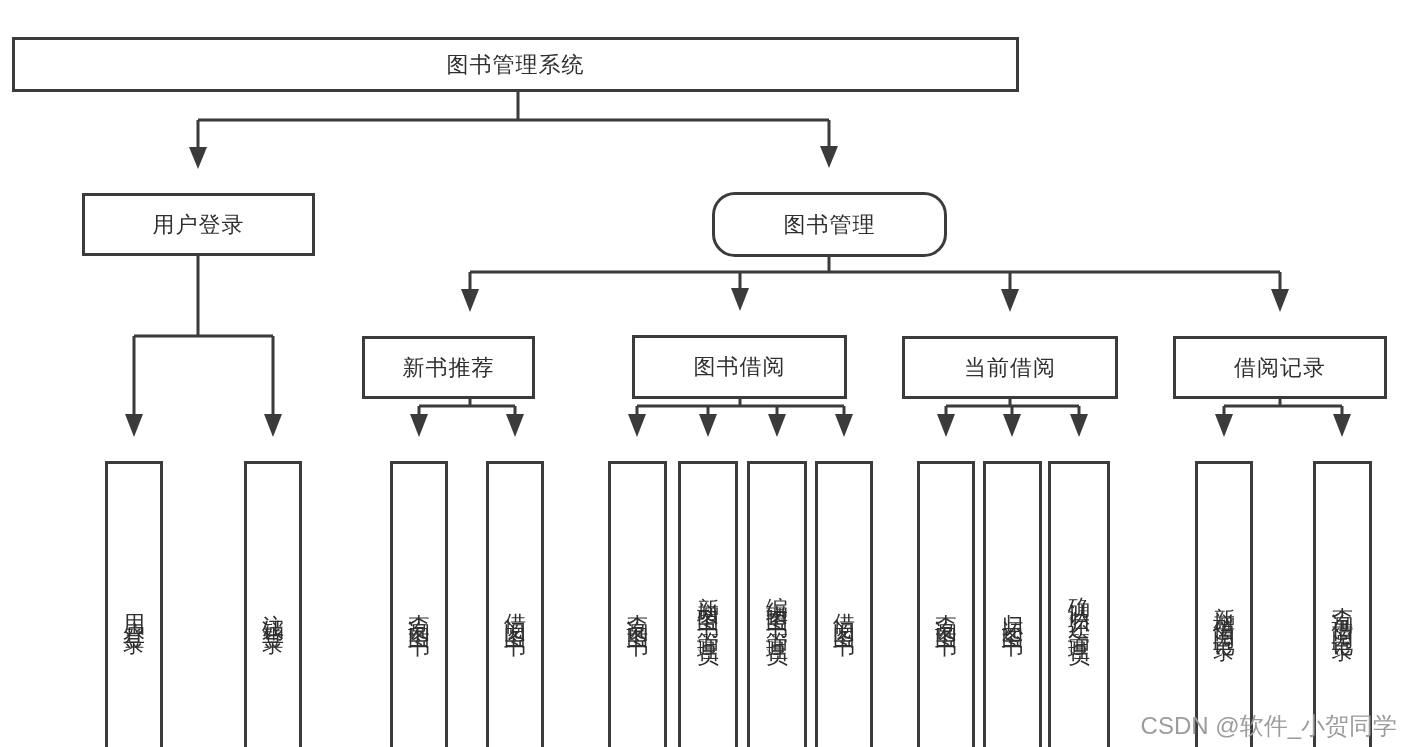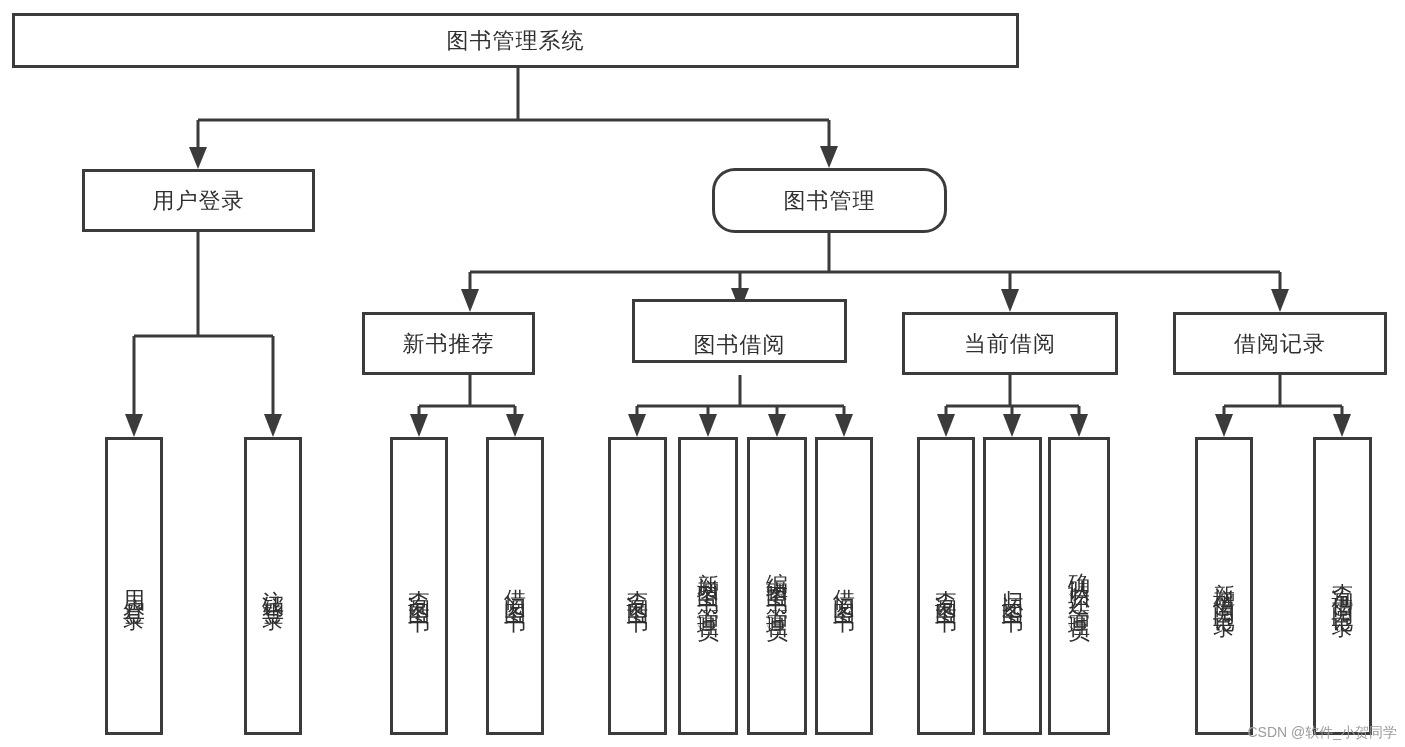--- a/index.html
+++ b/index.html
@@ -19,40 +19,41 @@
   }
   .node {
     position: absolute;
     box-sizing: border-box;
     background: #ffffff;
     border: 3px solid #3b3b3b;
     display: flex;
     align-items: center;
     justify-content: center;
     z-index: 1;
+    margin-top: 24px;
   }
   .hlabel {
     font-size: 22px;
     color: #2f2f2f;
     letter-spacing: 1px;
     white-space: nowrap;
   }
   .vlabel {
     writing-mode: vertical-rl;
     text-orientation: mixed;
     font-size: 22px;
     letter-spacing: 7px;
     color: #2f2f2f;
     line-height: 1;
   }
   .watermark {
     position: absolute;
     right: 8px;
     bottom: 5px;
-    font-size: 14px;
+    font-size: 24px;
     color: #9c9c9c;
     z-index: 2;
     white-space: nowrap;
   }
 </style>
 </head>
 <body>
 
 <div id="stage">
 
@@ -103,21 +104,21 @@
   <div class="node" style="left:82px; top:169px; width:233px; height:63px;">
     <span class="hlabel">用户登录</span>
   </div>
   <div class="node" style="left:712px; top:168px; width:235px; height:65px;border-radius:23px;">
     <span class="hlabel">图书管理</span>
   </div>
 
   <div class="node" style="left:362px; top:312px; width:173px; height:63px;">
     <span class="hlabel">新书推荐</span>
   </div>
-  <div class="node" style="left:632px; top:299px; width:215px; height:64px;align-items:flex-end;">
+  <div class="node" style="left:632px; top:311px; width:215px; height:64px;">
     <span class="hlabel">图书借阅</span>
   </div>
   <div class="node" style="left:1173px; top:312px; width:214px; height:63px;">
     <span class="hlabel">借阅记录</span>
   </div>
   <div class="node" style="left:902px; top:312px; width:216px; height:63px;">
     <span class="hlabel">当前借阅</span>
   </div>
 
   <div class="node" style="left:105px; top:437px; width:58px; height:298px;">

